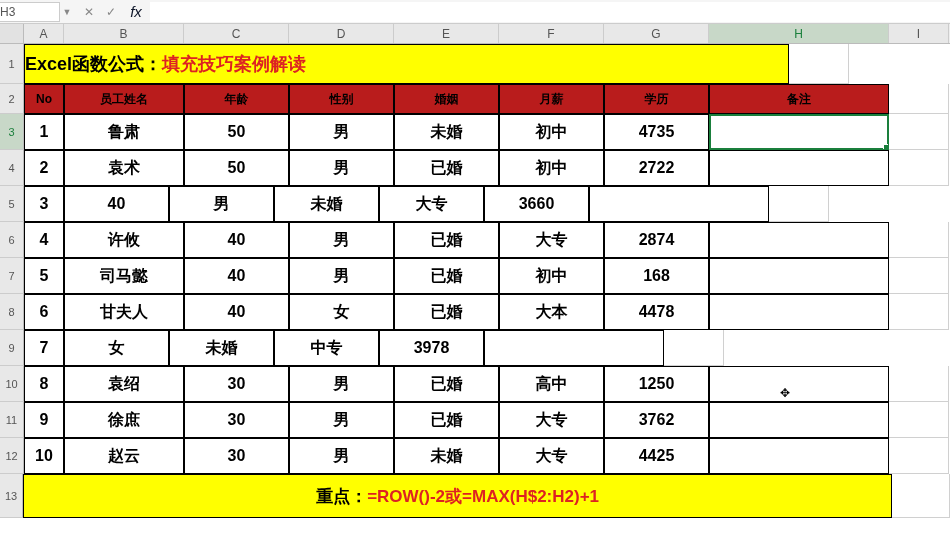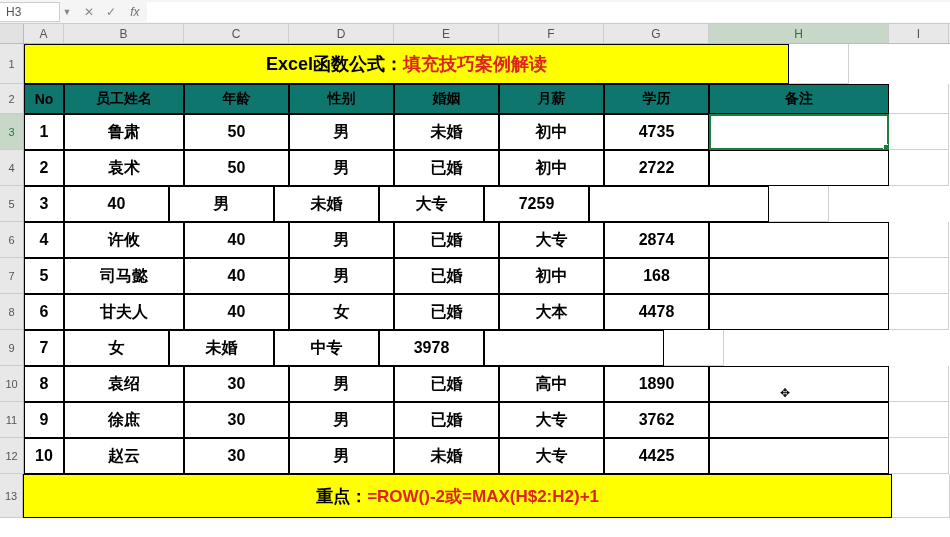--- a/index.html
+++ b/index.html
@@ -13,39 +13,39 @@
     
     .formula-row {
       display: flex;
       align-items: center;
       height: 24px;
       border-bottom: 1px solid #ccc;
       background: #f5f5f5;
     }
     .name-box {
       width: 60px;
-      padding: 0 6px;
+      padding: 0 0;
       background: #fff;
       border: 1px solid #ccc;
       border-left: none;
       height: 20px;
       display: flex;
       align-items: center;
       font-size: 12px;
       color: #555;
     }
     .name-box-dd {
       width: 14px;
       text-align: center;
       color: #888;
       font-size: 9px;
     }
     .fx-btns { display: flex; align-items: center; margin-left: 8px; gap: 8px; }
     .fx-btn { color: #888; font-size: 12px; padding: 0 2px; }
-    .fx-label { font-style: italic; color: #737373; font-size: 12px; margin-left: 4px; }
+    .fx-label { font-style: italic; color: #0f172a; font-size: 15px; margin-left: 4px; }
     .formula-input {
       flex: 1;
       margin-left: 8px;
       background: #fff;
       border: none;
       height: 20px;
     }
     
     .sheet {
       position: relative;
@@ -107,28 +107,28 @@
     .r-title { height: 40px; }
     .r-header { height: 30px; }
     .r-data { height: 36px; }
     .r-footer { height: 44px; }
     
     .title-cell {
       background: yellow !important;
       font-weight: bold;
       font-size: 18px;
       border: 1.5px solid #000 !important;
-      justify-content: center;
+      justify-content: flex-start;
     }
     .title-cell .tred { color: #d22; }
     
     .hdr-cell {
-      background: #0f766e;
+      background: #b91c1c;
       font-weight: bold;
-      font-size: 14px;
+      font-size: 12px;
       border: 1.5px solid #000 !important;
     }
     
     .data-cell {
       font-weight: bold;
       font-size: 16px;
       border: 1.5px solid #000 !important;
     }
     .footer-cell {
       background: yellow !important;
@@ -250,21 +250,21 @@
           <div class="cell data-cell c-H"></div>
           <div class="cell cell-plain c-I r-data"></div>
         </div>
         <div class="g-row r-data">
           <div class="row-h">5</div>
           <div class="cell data-cell c-A">3</div>
           <div class="cell data-cell c-C">40</div>
           <div class="cell data-cell c-D">男</div>
           <div class="cell data-cell c-E">未婚</div>
           <div class="cell data-cell c-F">大专</div>
-          <div class="cell data-cell c-G">7259</div>
+          <div class="cell data-cell c-G">3660</div>
           <div class="cell data-cell c-H"></div>
           <div class="cell cell-plain c-I r-data"></div>
         </div>
         <div class="g-row r-data">
           <div class="row-h">6</div>
           <div class="cell data-cell c-A">4</div>
           <div class="cell data-cell c-B">许攸</div>
           <div class="cell data-cell c-C">40</div>
           <div class="cell data-cell c-D">男</div>
           <div class="cell data-cell c-E">已婚</div>
@@ -308,21 +308,21 @@
           <div class="cell cell-plain c-I r-data"></div>
         </div>
         <div class="g-row r-data">
           <div class="row-h">10</div>
           <div class="cell data-cell c-A">8</div>
           <div class="cell data-cell c-B">袁绍</div>
           <div class="cell data-cell c-C">30</div>
           <div class="cell data-cell c-D">男</div>
           <div class="cell data-cell c-E">已婚</div>
           <div class="cell data-cell c-F">高中</div>
-          <div class="cell data-cell c-G">1890</div>
+          <div class="cell data-cell c-G">1250</div>
           <div class="cell data-cell c-H"></div>
           <div class="cell cell-plain c-I r-data"></div>
         </div>
         <div class="g-row r-data">
           <div class="row-h">11</div>
           <div class="cell data-cell c-A">9</div>
           <div class="cell data-cell c-B">徐庶</div>
           <div class="cell data-cell c-C">30</div>
           <div class="cell data-cell c-D">男</div>
           <div class="cell data-cell c-E">已婚</div>

